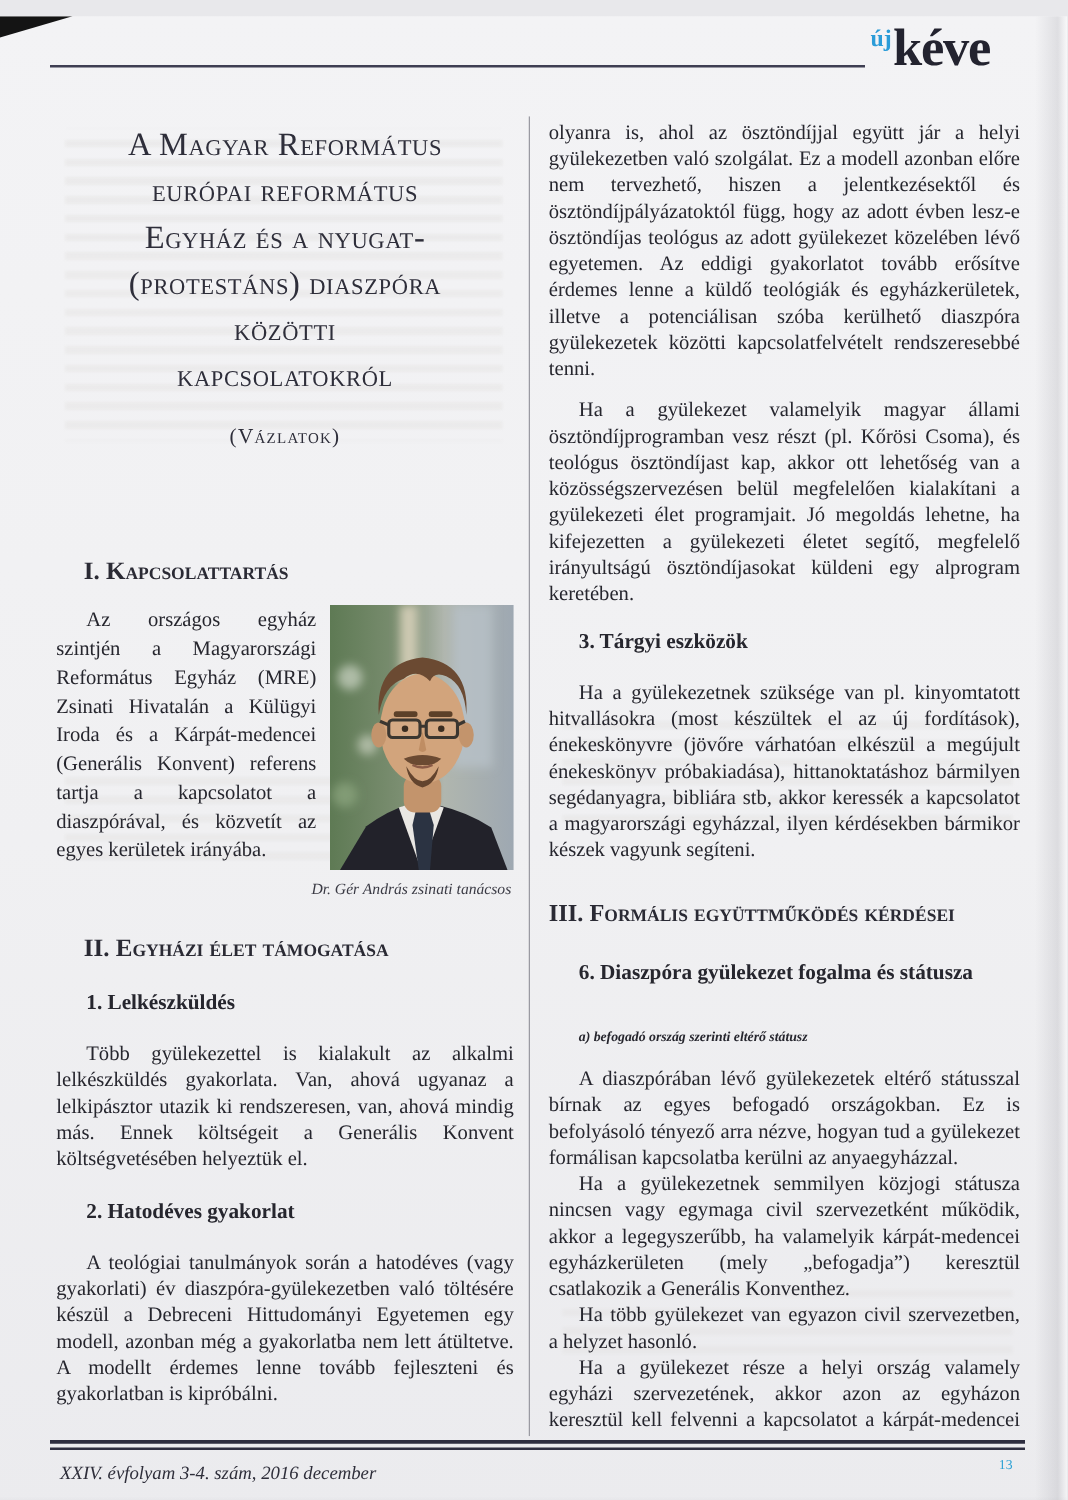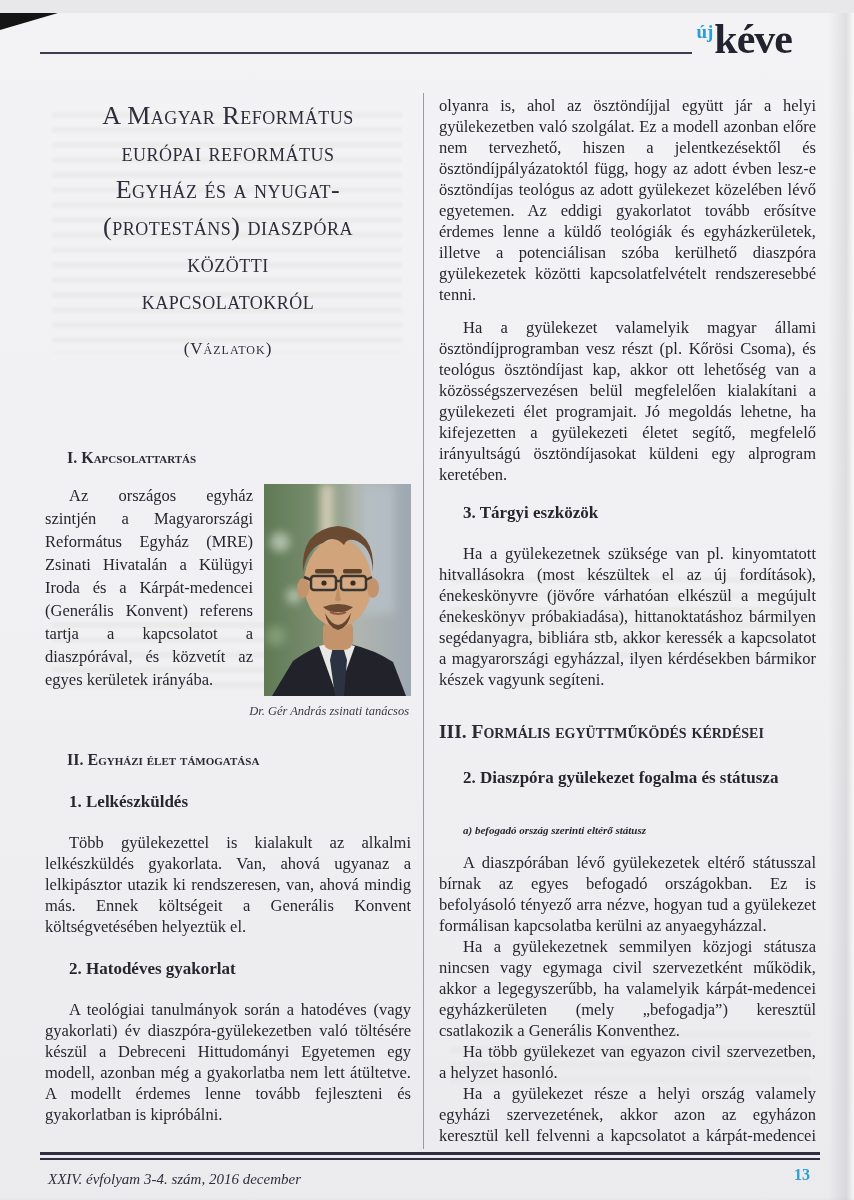--- a/index.html
+++ b/index.html
@@ -82,21 +82,21 @@
     margin: 20px 0 86px;
     text-align: center;
     font-variant: small-caps;
     font-size: 17px; letter-spacing: 1px;
     color: #2e2e3a;
   }
   
   .sec-heading {
     font-variant: small-caps;
     font-weight: bold;
-    font-size: 16px; line-height: 25px;
+    font-size: 20px; line-height: 25px;
     color: #2a2a34;
     text-indent: 22px;
   }
   .sub-heading {
     font-weight: bold;
     font-size: 17px;
     text-indent: 24px;
     color: #26262e;
   }
   .subsub-heading {
@@ -143,21 +143,21 @@
     height: 3px;
     border-top: 3px solid #2e2e40;
     border-bottom: 2px solid #2e2e40;
   }
   .footer-issue {
     position: absolute; left: 48px; top: 1158px;
     font-style: italic; font-size: 15px; color: #2e2e3a; text-align: center;
   }
   .footer-page {
     position: absolute; right: 44px; top: 1153px;
-    font-size: 16px; font-weight: bold; color: #2aa0d4;
+    font-size: 11px; font-weight: normal; color: #2aa0d4;
   }
 </style>
 </head>
 <body>
 
 <div class="page">
 
   <div class="corner-artifact"></div>
 
   <div class="header-rule"></div>
@@ -252,21 +252,21 @@
       <p class="body-text noindent" style="margin-top:2px; margin-bottom:12px;">olyanra is, ahol az ösztöndíjjal együtt jár a helyi gyülekezetben való szolgálat. Ez a modell azonban előre nem tervezhető, hiszen a jelentkezésektől és ösztöndíjpályázatoktól függ, hogy az adott évben lesz-e ösztöndíjas teológus az adott gyülekezet közelében lévő egyetemen. Az eddigi gyakorlatot tovább erősítve érdemes lenne a küldő teológiák és egyházkerületek, illetve a potenciálisan szóba kerülhető diaszpóra gyülekezetek közötti kapcsolatfelvételt rendszeresebbé tenni.</p>
       <p class="body-text" style="margin-bottom:16px;">Ha a gyülekezet valamelyik magyar állami ösztöndíjprogramban vesz részt (pl. Kőrösi Csoma), és teológus ösztöndíjast kap, akkor ott lehetőség van a közösségszervezésen belül megfelelően kialakítani a gyülekezeti élet programjait. Jó megoldás lehetne, ha kifejezetten a gyülekezeti életet segítő, megfelelő irányultságú ösztöndíjasokat küldeni egy alprogram keretében.</p>
 
       <div class="sub-heading" style="margin-top:18px;">3. Tárgyi eszközök</div>
       <p class="body-text" style="margin-top:20px; margin-bottom:22px;">Ha a gyülekezetnek szüksége van pl. kinyomtatott hitvallásokra (most készültek el az új fordítások), énekeskönyvre (jövőre várhatóan elkészül a megújult énekeskönyv próbakiadása), hittanoktatáshoz bármilyen segédanyagra, bibliára stb, akkor keressék a kapcsolatot a magyarországi egyházzal, ilyen kérdésekben bármikor készek vagyunk segíteni.</p>
 
       <div class="sec3-heading-wrap">
         <div class="sec-heading sec3-heading">III. Formális együttműködés kérdései</div>
       </div>
 
-      <div class="sub-heading" style="margin-top:24px;">2. Diaszpóra gyülekezet fogalma és státusza</div>
+      <div class="sub-heading" style="margin-top:24px;">6. Diaszpóra gyülekezet fogalma és státusza</div>
       <div class="subsub-heading" style="margin-top:36px; margin-bottom:16px;">a) befogadó ország szerinti eltérő státusz</div>
 
       <div class="tight">
         <p class="body-text">A diaszpórában lévő gyülekezetek eltérő státusszal bírnak az egyes befogadó országokban. Ez is befolyásoló tényező arra nézve, hogyan tud a gyülekezet formálisan kapcsolatba kerülni az anyaegyházzal.</p>
         <p class="body-text">Ha a gyülekezetnek semmilyen közjogi státusza nincsen vagy egymaga civil szervezetként működik, akkor a legegyszerűbb, ha valamelyik kárpát-medencei egyházkerületen (mely „befogadja”) keresztül csatlakozik a Generális Konventhez.</p>
         <p class="body-text">Ha több gyülekezet van egyazon civil szervezetben, a helyzet hasonló.</p>
         <p class="body-text">Ha a gyülekezet része a helyi ország valamely egyházi szervezetének, akkor azon az egyházon keresztül kell felvenni a kapcsolatot a kárpát-medencei anyaegyházzal, hogy a két egyház közötti szerződés szabályozza a gyülekezetnek a Generális Konventhez való viszonyát.</p>
       </div>
     </div>
   </div>

